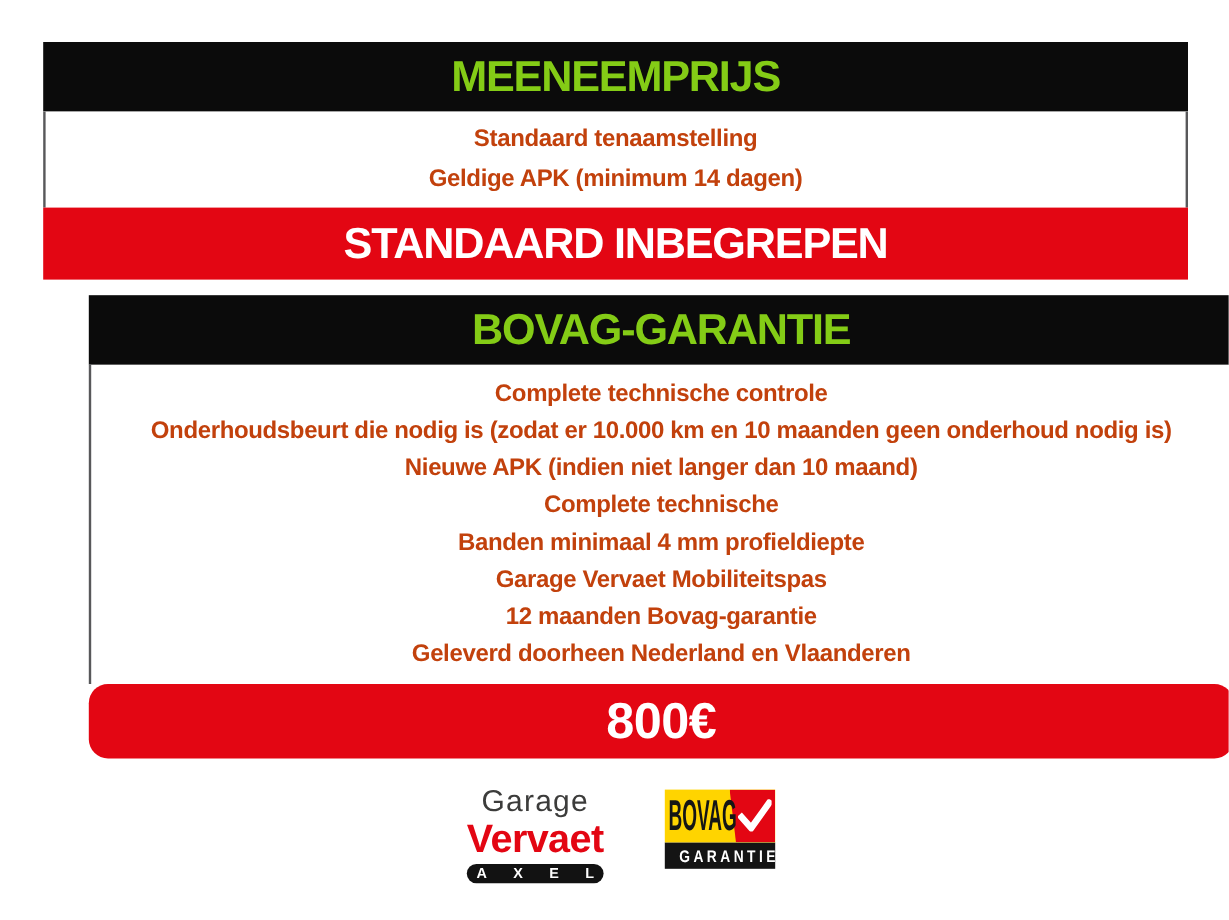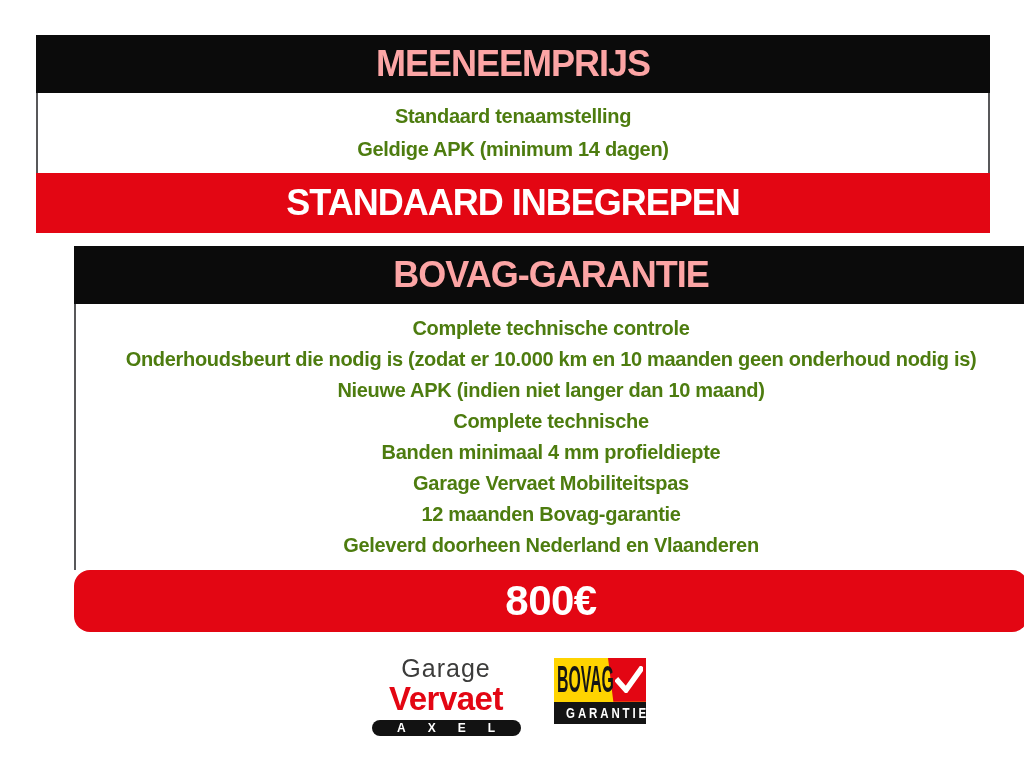--- a/index.html
+++ b/index.html
@@ -9,34 +9,34 @@
     font-family:"Liberation Sans", sans-serif;
     -webkit-font-smoothing:antialiased;
   }
   .page{position:relative;width:1024px;height:767px;background:#ffffff;overflow:hidden;}
   .content{position:absolute;left:36px;top:35px;width:954px;}
 
   .block{width:100%;}
   .block + .block{margin-top:13px;padding-left:38px;}
 
   .block-header{
-    background:#0b0b0b;color:#fca5a5;height:58px;
+    background:#0b0b0b;color:#84cc16;height:58px;
     display:flex;align-items:center;justify-content:center;
     font-size:36px;font-weight:bold;letter-spacing:-1px;
   }
   .block-body{
     background:#ffffff;
     border-left:2px solid #58585a;border-right:2px solid #58585a;
     display:flex;flex-direction:column;align-items:center;justify-content:center;
     box-sizing:border-box;
   }
   .body-1{height:80px;}
   .body-2{height:266px;}
   .body-line{
-    font-size:20px;font-weight:bold;color:#4d7c0f;
+    font-size:20px;font-weight:bold;color:#c2410c;
     letter-spacing:-0.3px;white-space:nowrap;
   }
   .body-1 .body-line{line-height:33px;}
   .body-2 .body-line{line-height:31px;}
 
   .block-banner{
     background:#e30613;color:#ffffff;
     display:flex;align-items:center;justify-content:center;
     font-weight:bold;
   }
@@ -48,21 +48,21 @@
     position:absolute;left:0;top:656px;width:1024px;
     display:flex;align-items:center;justify-content:center;gap:40px;
   }
 
   
   .vervaet{display:flex;flex-direction:column;align-items:center;width:136px;}
   .vervaet-garage{color:#3c3c3b;font-size:25px;font-weight:normal;letter-spacing:1px;line-height:1.0;}
   .vervaet-name{color:#e30613;font-size:33px;font-weight:bold;letter-spacing:-0.5px;line-height:1.05;margin-top:1px;}
   .vervaet-axel{
     margin-top:3px;background:#121212;color:#ffffff;
-    width:149px;height:16px;border-radius:9px;
+    width:114px;height:16px;border-radius:9px;
     display:flex;align-items:center;justify-content:center;
   }
   .vervaet-axel-text{font-size:12px;font-weight:bold;letter-spacing:22px;margin-right:-22px;line-height:1;}
 
   
   .bovag{width:92px;height:76px;display:flex;flex-direction:column;}
   .bovag-top{position:relative;height:44px;background:#ffd400;overflow:hidden;}
   .bovag-red{
     position:absolute;top:0;right:0;width:38px;height:44px;background:#e30613;
     clip-path:polygon(0 0,100% 0,100% 100%,14% 100%);

